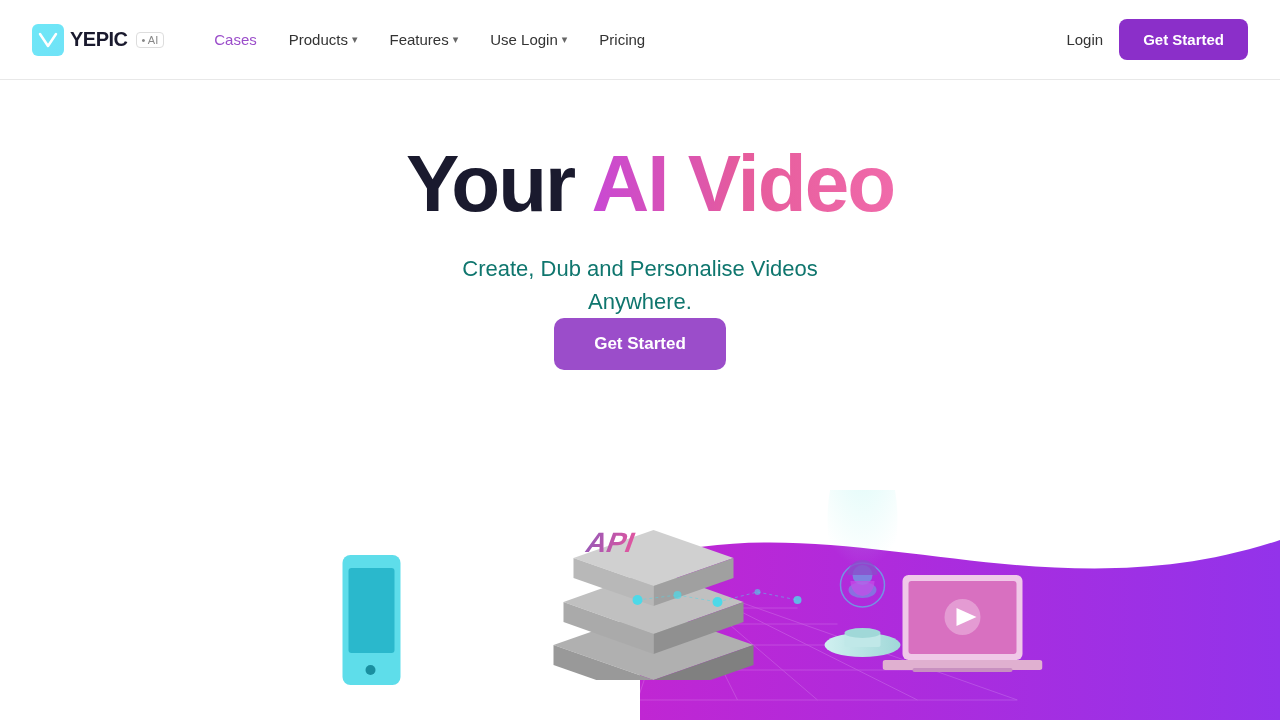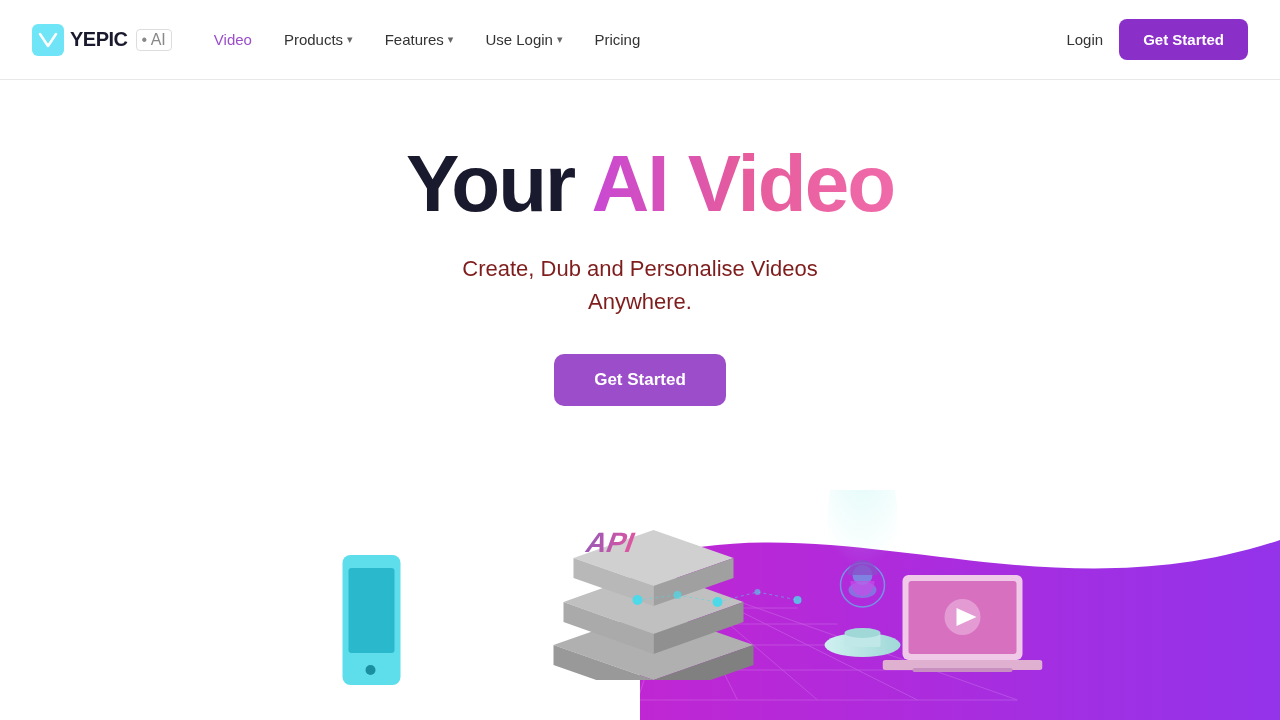--- a/index.html
+++ b/index.html
@@ -13,40 +13,40 @@
       padding: 0 32px;
       height: 80px;
       border-bottom: 1px solid #e8e8e8;
       background: #fff;
       position: relative;
       z-index: 10;
     }
     .navbar-left {
       display: flex;
       align-items: center;
-      gap: 28px;
+      gap: 36px;
     }
     .logo {
       display: flex;
       align-items: center;
       gap: 6px;
       text-decoration: none;
     }
     .logo-icon {
       width: 32px;
       height: 32px;
     }
     .logo-text {
       font-size: 20px;
       font-weight: 700;
       color: #1a1a2e;
       letter-spacing: -0.5px;
     }
     .logo-ai {
-      font-size: 16px;
+      font-size: 11px;
       color: #888;
       font-weight: 400;
       margin-left: 2px;
       border: 1px solid #ddd;
       border-radius: 4px;
       padding: 1px 5px;
     }
     .nav-links {
       display: flex;
       align-items: center;
@@ -115,23 +115,22 @@
       margin-left: 20px;
     }
     .hero-title-gradient {
       background: linear-gradient(90deg, #c848d4, #e65c9c, #f06aaa);
       -webkit-background-clip: text;
       -webkit-text-fill-color: transparent;
       background-clip: text;
     }
     .hero-subtitle {
       font-size: 22px;
-      color: #7f1d1d;
+      color: #0f766e;
       line-height: 1.5;
-      margin-bottom: 36px;
       font-weight: 400;
     }
     .btn-get-started-hero {
       background: #9b4dca;
       color: #fff;
       border: none;
       padding: 16px 40px;
       border-radius: 10px;
       font-size: 17px;
       font-weight: 600;
@@ -171,21 +170,21 @@
             <stop offset="100%" stop-color="#a855f7"></stop>
           </linearGradient>
         </defs>
       </svg>
       <span class="logo-text">YEPIC</span>
       <span class="logo-ai">• AI</span>
     </a>
 
     <div class="nav-links">
       <a class="nav-item active" href="#">
-        <span>Video</span>
+        <span>Cases</span>
       </a>
       <a class="nav-item" href="#">
         <span>Products</span>
         <span class="nav-chevron">▾</span>
       </a>
       <a class="nav-item" href="#">
         <span>Features</span>
         <span class="nav-chevron">▾</span>
       </a>
       <a class="nav-item" href="#">

